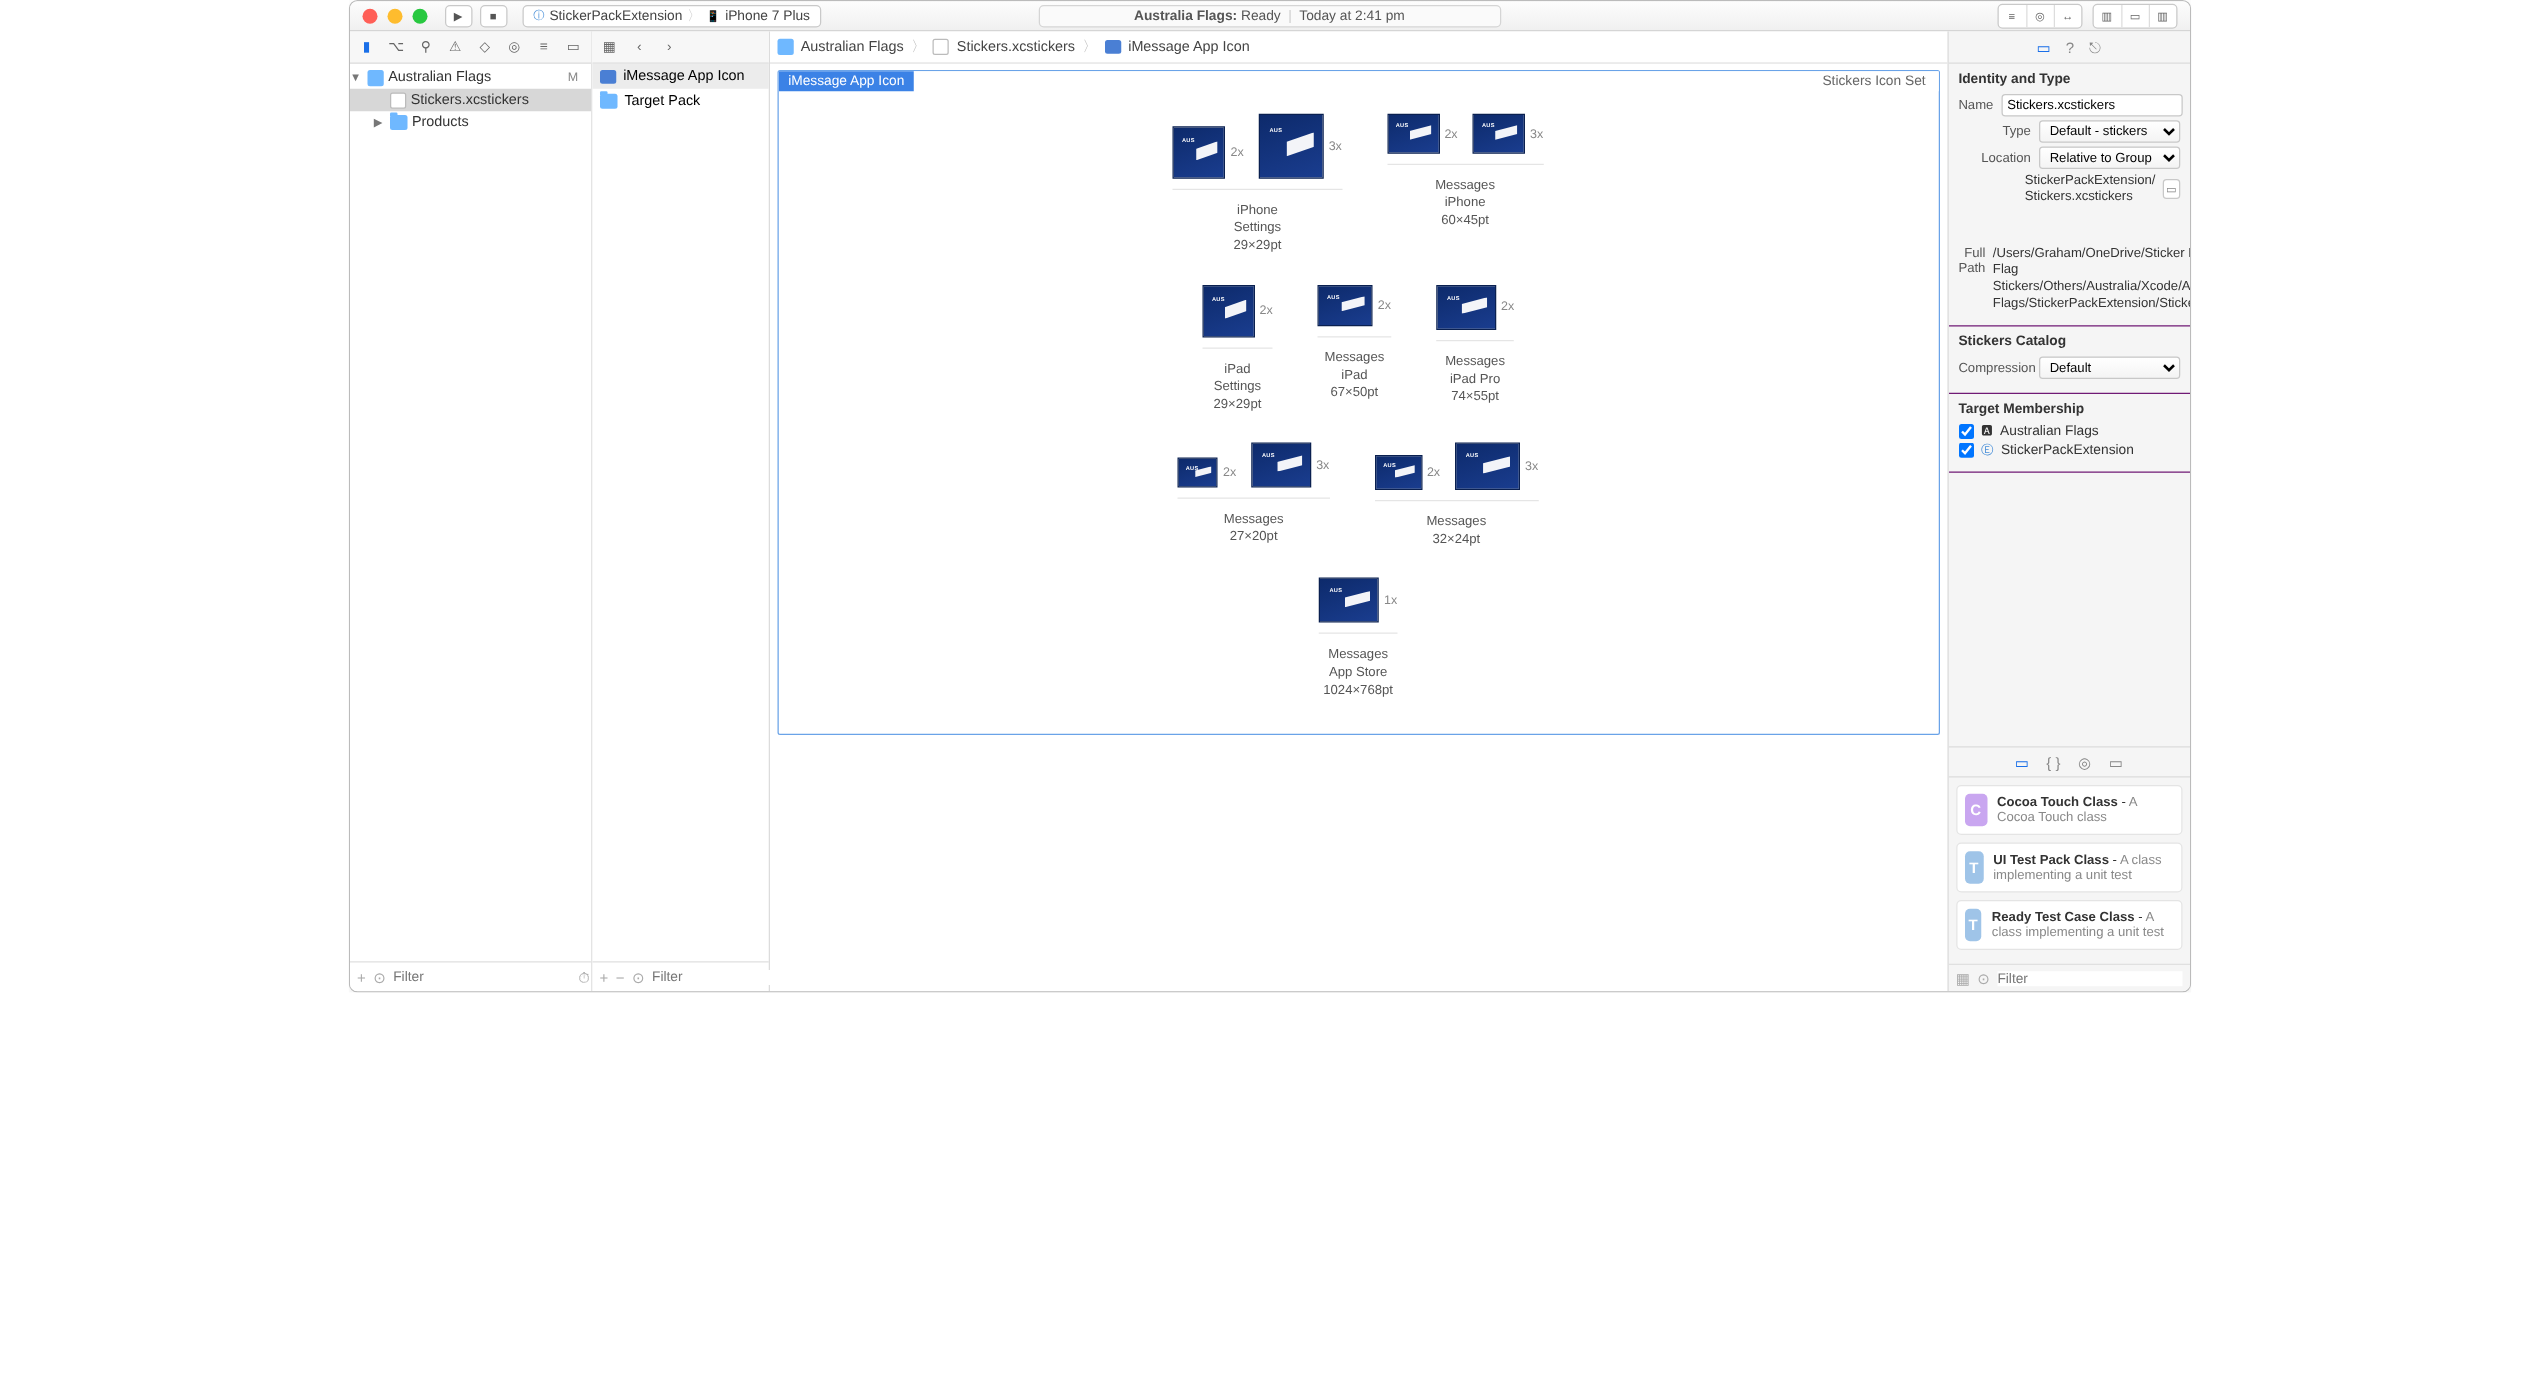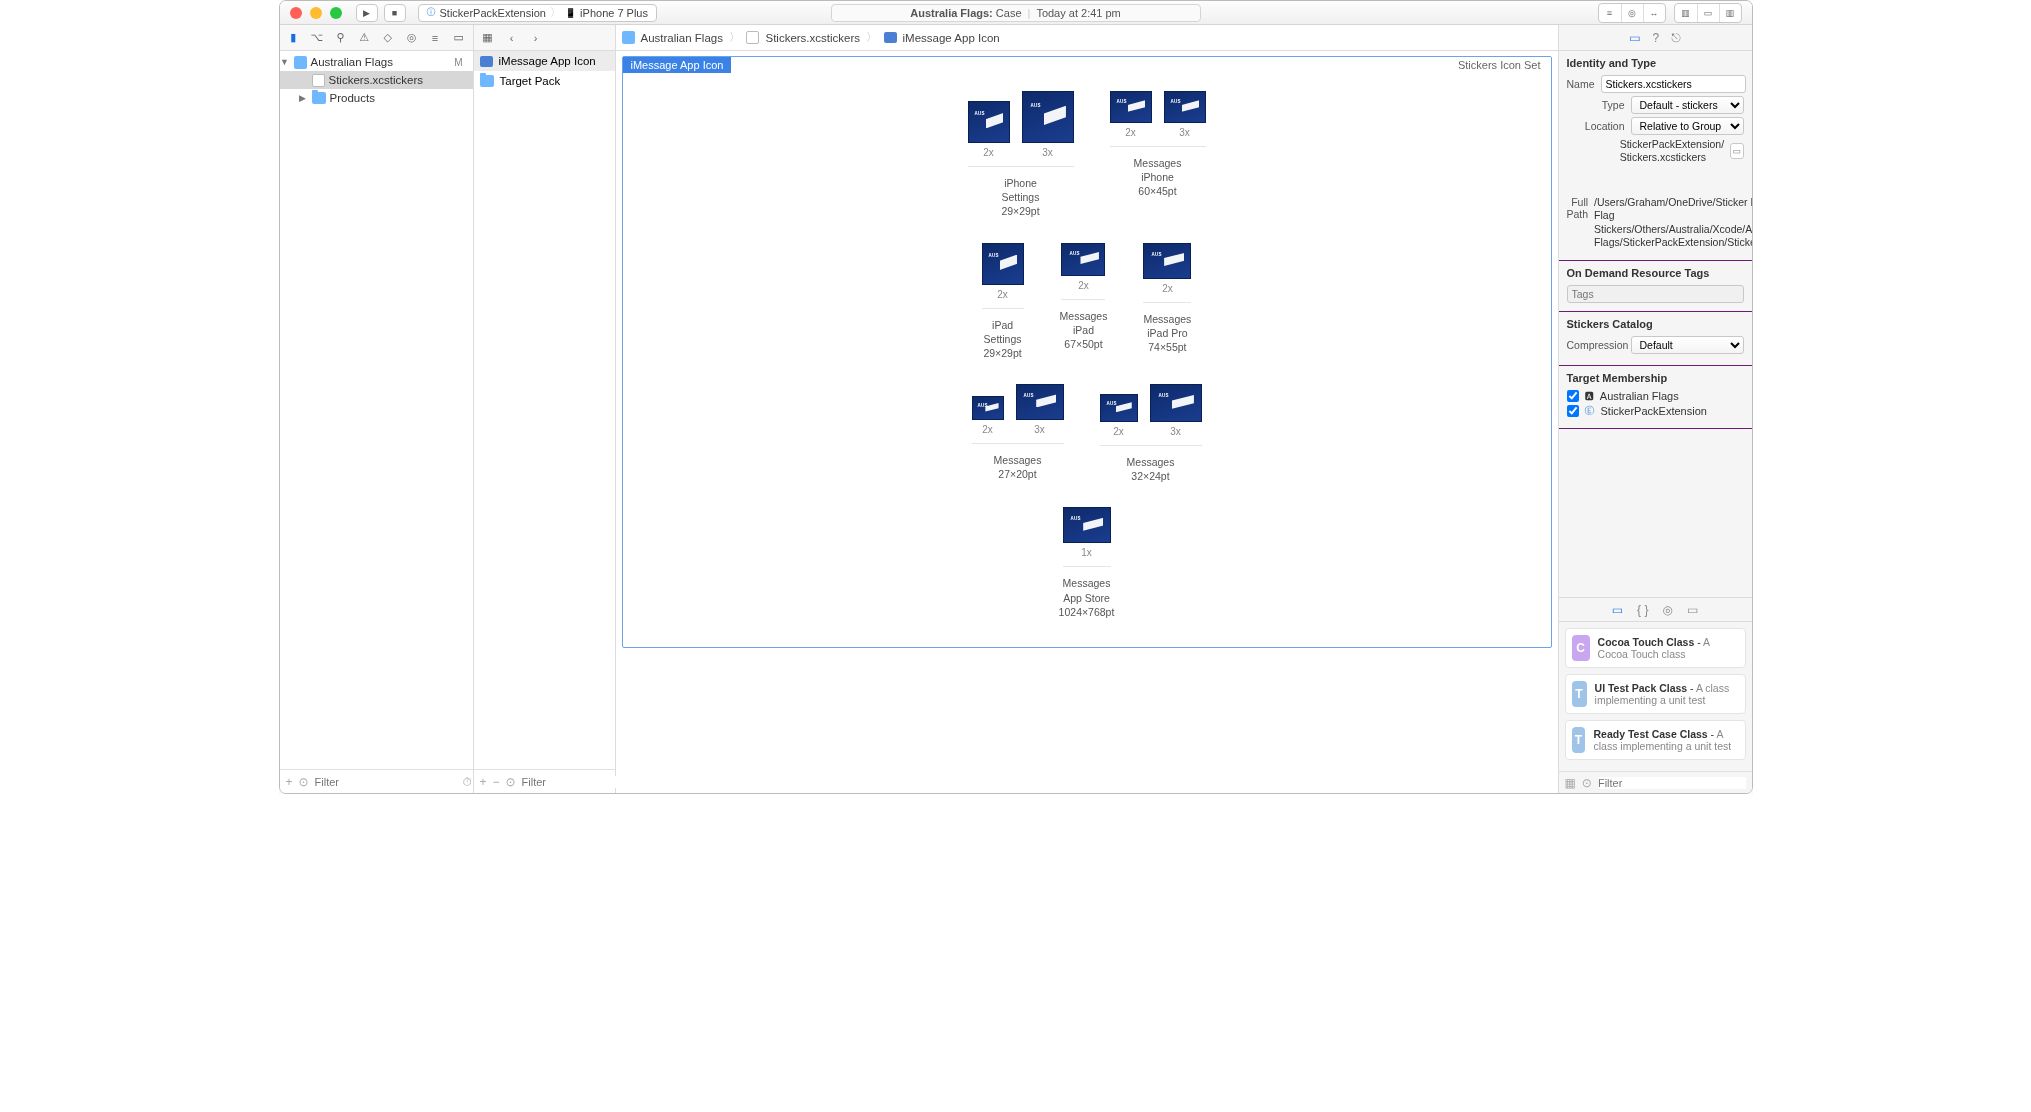--- a/index.html
+++ b/index.html
@@ -58,21 +58,21 @@
 .jumpbar .chev { color: #bbb; }
 .editor-canvas { flex: 1; padding: 5px 6px; overflow: auto; background: #fff; }
 .asset-box { border: 1px solid #6aa3e8; border-radius: 2px; padding: 0; }
 .asset-header { display: flex; align-items: center; justify-content: space-between; background: #fff; }
 .asset-title { background: #3b82e6; color: #fff; font-size: 11px; padding: 2px 8px; font-weight: 500; }
 .asset-type { font-size: 11px; color: #666; padding: 2px 10px; }
 .asset-content { padding: 18px 20px 28px; display: flex; flex-direction: column; align-items: center; gap: 24px; }
 .row-group { display: flex; gap: 36px; }
 .slot-group { display: flex; flex-direction: column; align-items: center; gap: 6px; }
 .slots { display: flex; gap: 12px; align-items: flex-end; border-bottom: 1px solid #e5e5e5; padding-bottom: 8px; }
-.slot { display: flex; flex-direction: column; align-items: center; gap: 4px; }
+.slot { display: flex; align-items: center; gap: 4px; }
 .flag { background: linear-gradient(160deg,#0d2a6b,#1a3d8f); border: 1px solid #0a2050; display: flex; align-items: center; justify-content: center; font-size: 6px; color: #fff; }
 .flag::before { content:""; width:50%; height:40%; background: radial-gradient(#fff 20%,transparent 21%) 0 0/8px 8px; opacity:.4; display:none; }
 .flag-inner { width:80%; height:70%; position:relative; }
 .flag-inner .wave { position:absolute; right:4%; top:18%; width:55%; height:55%; background:#fff; clip-path: polygon(0 40%,100% 0,100% 60%,0 100%); opacity:.95; }
 .flag-inner .aus { position:absolute; left:6%; top:8%; font-size:5px; font-weight:700; color:#fff; transform:scale(.9); letter-spacing:.3px; }
 .slot-scale { font-size: 10px; color: #888; }
 .slot-meta { text-align: center; font-size: 10.5px; color: #555; line-height: 1.35; padding-top: 3px; }
 
 
 .insp-tabs { height: 26px; border-bottom: 1px solid #dcdcdc; display: flex; align-items: center; justify-content: center; gap: 12px; color: #888; font-size: 12px; }
@@ -116,21 +116,21 @@
       <div class="tb-stop">■</div>
       <div class="scheme">
         <span style="color:#4a90d9;font-size:9px;">ⓘ</span>
         <span>StickerPackExtension</span>
         <span class="sep">〉</span>
         <span style="font-size:9px;">📱</span>
         <span>iPhone 7 Plus</span>
       </div>
     </div>
     <div class="center-status">
-      <span><b>Australia Flags:</b> <span>Case</span></span>
+      <span><b>Australia Flags:</b> <span>Ready</span></span>
       <span class="divv">|</span>
       <span>Today at 2:41 pm</span>
     </div>
     <div class="tb-right">
       <div class="tb-seg">
         <div class="seg">≡</div>
         <div class="seg">◎</div>
         <div class="seg">↔</div>
       </div>
       <div class="tb-seg">
@@ -411,24 +411,20 @@
             <label></label>
             <div class="valtext" style="white-space:pre-line;">StickerPackExtension/
 Stickers.xcstickers</div>
             <div class="end-btn">▭</div>
           </div>
           <div class="kv" style="align-items:flex-start;margin-top:32px;">
             <label>Full Path</label>
             <div class="valtext">/Users/Graham/OneDrive/Sticker Packs/World Flag Stickers/Others/Australia/Xcode/Australian Flags/StickerPackExtension/Stickers.xcstickers</div>
 
           </div>
-        </div>
-        <div class="insp-section">
-          <h4>On Demand Resource Tags</h4>
-          <input type="text" style="width: 100%; height: 18px; border: 1px solid rgb(200, 200, 200); border-radius: 3px; font-size: 10.5px; padding: 0px 4px; background: rgb(240, 240, 240);" placeholder="Tags">
         </div>
         <div class="insp-section">
           <h4>Stickers Catalog</h4>
           <div class="kv">
             <label>Compression</label>
             <select><option>Default</option></select>
           </div>
         </div>
         <div class="insp-section">
           <h4>Target Membership</h4>

